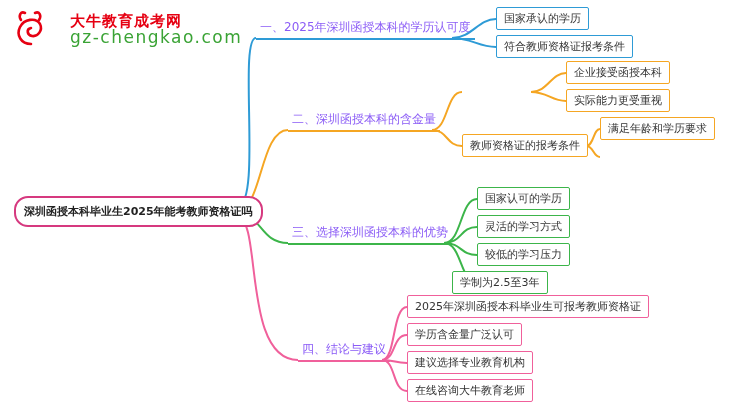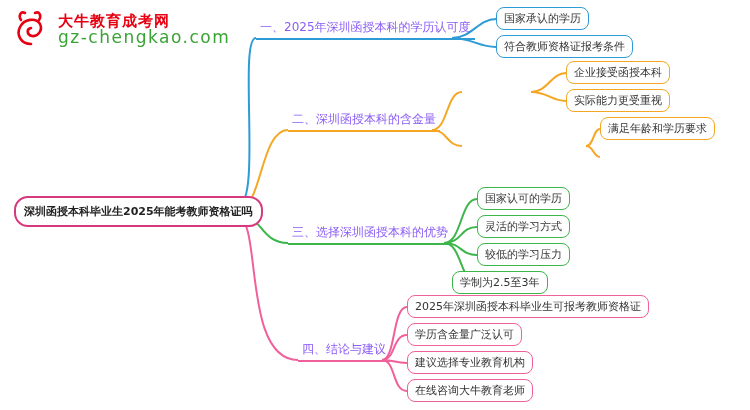--- a/index.html
+++ b/index.html
@@ -1,31 +1,31 @@
 <!DOCTYPE html>
 <html><head>
 <meta charset="utf-8">
 <style>
   *{margin:0;padding:0;box-sizing:border-box}
   html,body{width:750px;height:410px}
   body{font-family:"DejaVu Sans","Liberation Sans",sans-serif;background:#fff}
   #canvas{position:relative;width:750px;height:410px;background:#fff;overflow:hidden}
   svg.links{position:absolute;left:0;top:0;width:750px;height:410px;pointer-events:none}
 
-  .logo{position:absolute;left:10px;top:8px;display:flex;align-items:center;gap:8px}
+  .logo{position:absolute;left:10px;top:8px;display:flex;align-items:center;gap:20px}
   .logo-title{font-size:15px;font-weight:bold;color:#e60012;letter-spacing:1px;line-height:18px}
   .logo-sub{font-size:17px;color:#3aa335;letter-spacing:1.5px;line-height:14px}
 
   .root{position:absolute;left:14px;top:196px;font-size:11px;font-weight:bold;color:#222;
         background:#fff;border:2px solid #d6397f;border-radius:14px;padding:6px 8px;white-space:nowrap}
 
   .blabel{position:absolute;white-space:nowrap;font-size:12px;color:#8b5cf6;
           padding:0 4px 3px 4px;line-height:15px;border-bottom:2px solid}
   .node{position:absolute;white-space:nowrap;font-size:11px;color:#333;background:#fff;
-        border:1.5px solid;border-radius:8px;padding:3px 7px;line-height:15px}
+        border:1.5px solid;border-radius:2px;padding:3px 7px;line-height:15px}
 
   .c-blue{border-color:#2e9bd6}
   .c-orange{border-color:#f5a623}
   .c-green{border-color:#3cb54a}
   .c-pink{border-color:#f0609b}
   .u-blue{border-bottom-color:#2e9bd6}
   .u-orange{border-bottom-color:#f5a623}
   .u-green{border-bottom-color:#3cb54a}
   .u-pink{border-bottom-color:#f0609b}
 </style>
@@ -79,20 +79,21 @@
   <div class="blabel u-blue" style="left:256px;top:20px">一、2025年深圳函授本科的学历认可度</div>
   <div class="blabel u-orange" style="left:288px;top:112px">二、深圳函授本科的含金量</div>
   <div class="blabel u-green" style="left:288px;top:225px">三、选择深圳函授本科的优势</div>
   <div class="blabel u-pink" style="left:298px;top:342px">四、结论与建议</div>
 
   <div class="node c-blue" style="left:496px;top:7px">国家承认的学历</div>
   <div class="node c-blue" style="left:496px;top:35px">符合教师资格证报考条件</div>
 
   <div class="node c-orange" style="left:566px;top:61px">企业接受函授本科</div>
   <div class="node c-orange" style="left:566px;top:89px">实际能力更受重视</div>
+  <div class="node c-orange" style="left:462px;top:134px">教师资格证的报考条件</div>
   <div class="node c-orange" style="left:600px;top:117px">满足年龄和学历要求</div>
 
   <div class="node c-green" style="left:477px;top:187px">国家认可的学历</div>
   <div class="node c-green" style="left:477px;top:215px">灵活的学习方式</div>
   <div class="node c-green" style="left:477px;top:243px">较低的学习压力</div>
   <div class="node c-green" style="left:452px;top:271px">学制为2.5至3年</div>
 
   <div class="node c-pink" style="left:407px;top:295px">2025年深圳函授本科毕业生可报考教师资格证</div>
   <div class="node c-pink" style="left:407px;top:323px">学历含金量广泛认可</div>
   <div class="node c-pink" style="left:407px;top:351px">建议选择专业教育机构</div>

